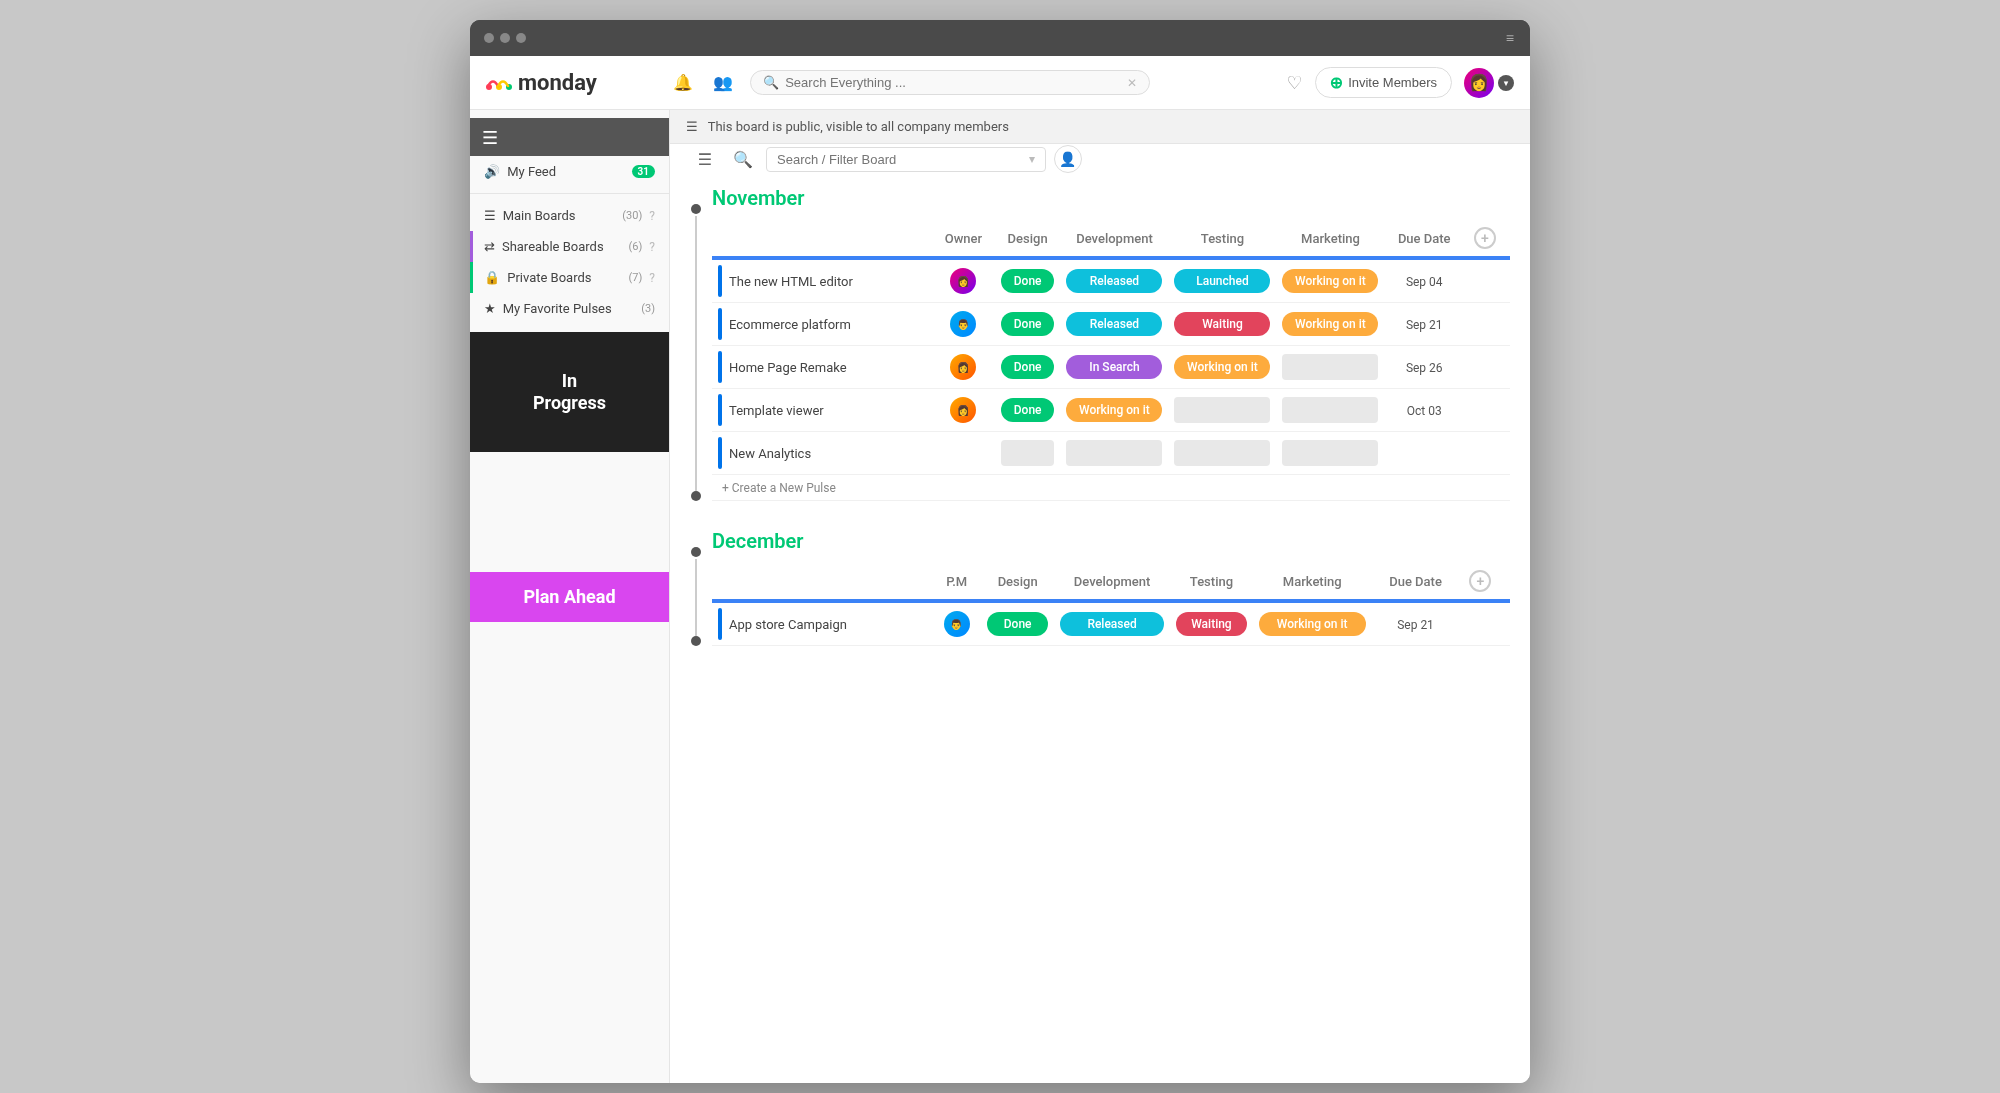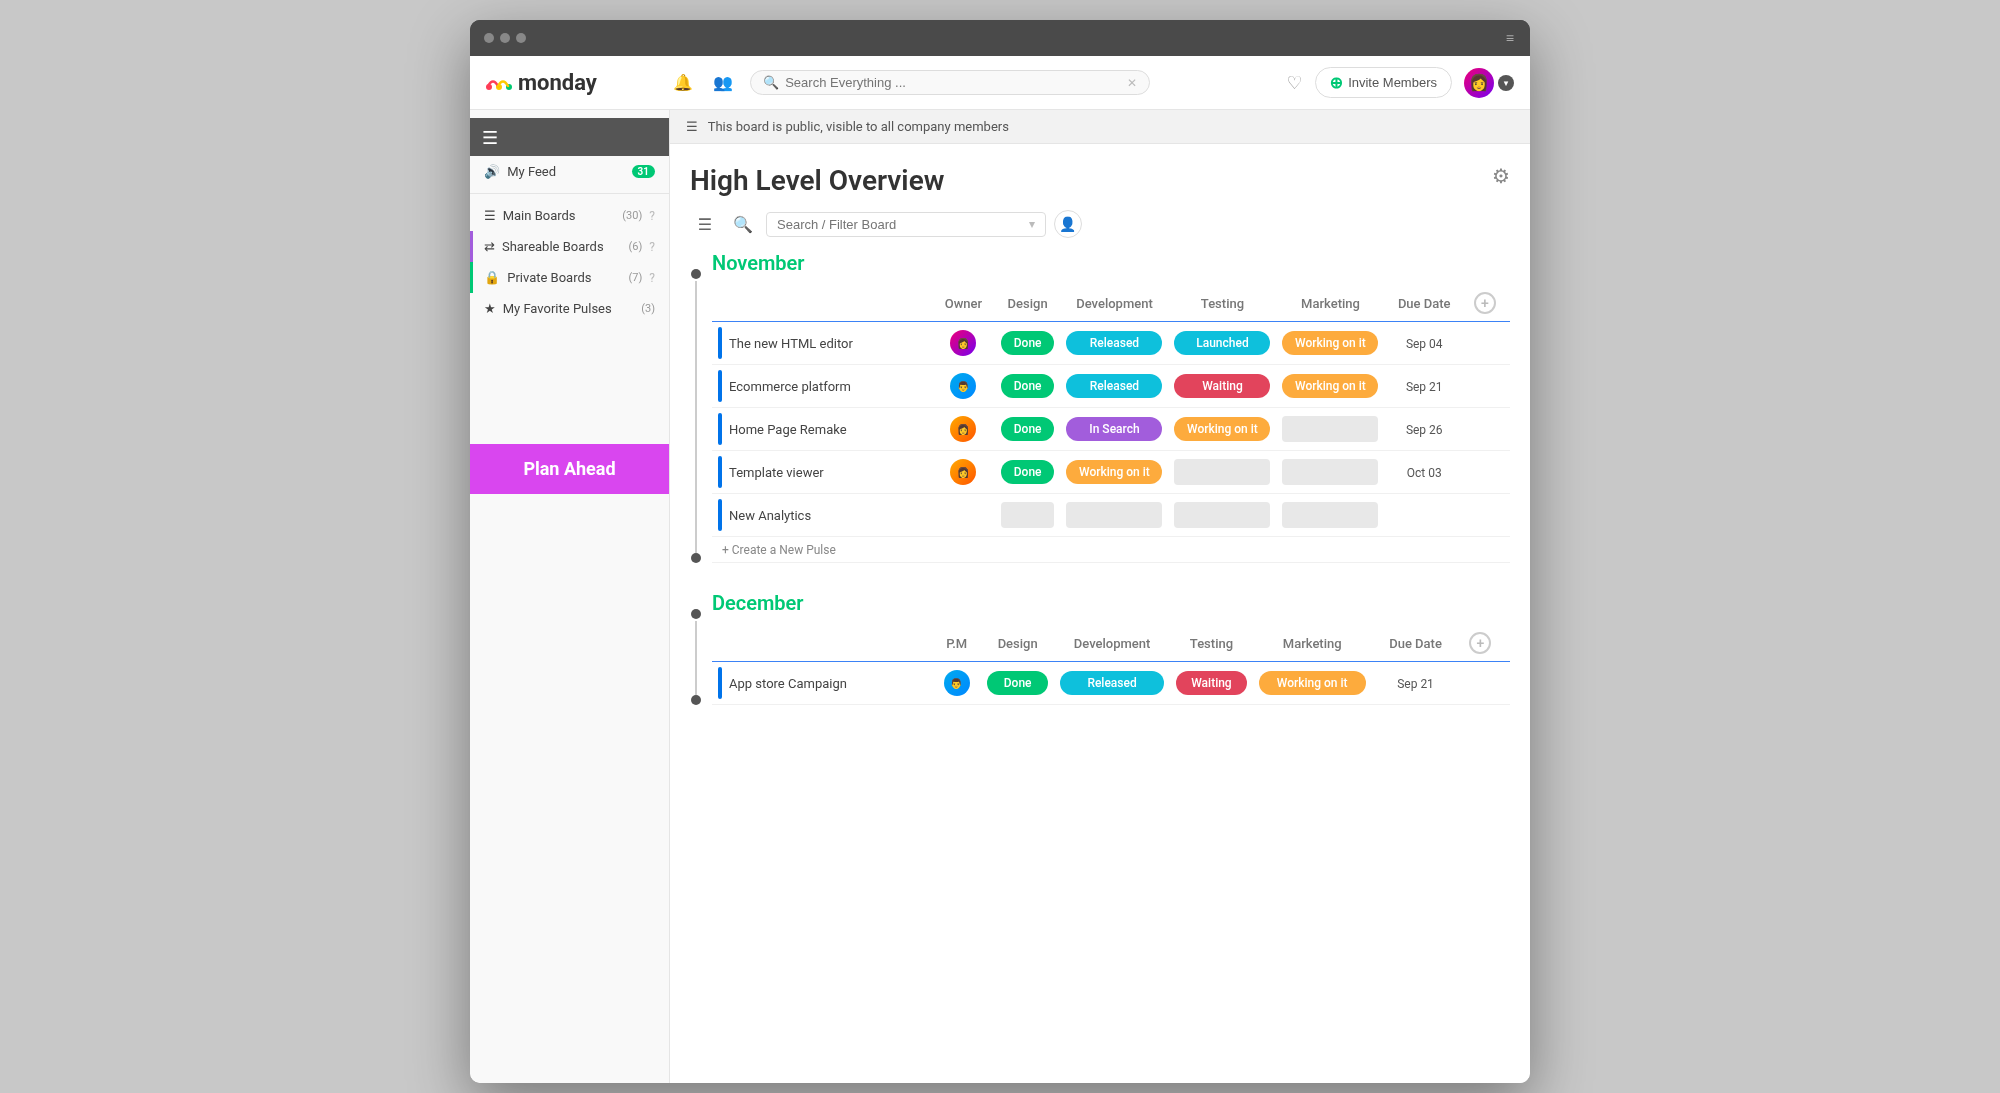--- a/index.html
+++ b/index.html
@@ -316,21 +316,21 @@
     table.board-table {
       width: 100%;
       border-collapse: collapse;
       font-size: 13px;
     }
     table.board-table th {
       text-align: center;
       padding: 7px 10px;
       color: #777;
       font-weight: 500;
-      border-bottom: 1px solid #3b82f6;
+      border-bottom: 4px solid #3b82f6;
       background: #fff;
     }
     table.board-table th.col-item {
       text-align: left;
       padding-left: 4px;
     }
     table.board-table td {
       padding: 5px 6px;
       border-bottom: 1px solid #f0f0f0;
       text-align: center;
@@ -501,39 +501,40 @@
           <span class="count">(7)</span>
           <span class="help-icon">?</span>
         </div>
 
         <div class="sidebar-item">
           <span>★</span>
           <span>My Favorite Pulses</span>
           <span class="count">(3)</span>
         </div>
 
+        <div style="position:relative;">
+          <div style="background:#222;color:#fff;font-size:18px;font-weight:700;padding:16px 12px;width:100%;height:120px;display:flex;align-items:center;justify-content:center;text-align:center;line-height:1.2;margin-top:8px;">
+            In<br>Progress
+          </div>
+        </div>
 
         <div style="position:relative; margin-top:120px;">
           <div style="background:#d946ef;color:#fff;font-size:18px;font-weight:700;padding:14px 12px;width:100%;display:flex;align-items:center;justify-content:center;text-align:center;line-height:1.2;">
             Plan Ahead
           </div>
         </div>
       </div>
 
       <div class="main-content">
 
         <div class="board-notice">
           <span>☰</span>
           <span>This board is public, visible to all company members</span>
         </div>
 
-        <div class="board-header">
-          <h1 class="board-title">High Level Overview</h1>
-          <span class="settings-icon">⚙</span>
-        </div>
 
         <div class="board-toolbar">
           <div class="board-toolbar-icon">☰</div>
           <div class="board-toolbar-icon">🔍</div>
           <div class="filter-input-wrapper">
             <input type="text" placeholder="Search / Filter Board" style="">
             <span class="filter-dropdown-arrow">▾</span>
           </div>
           <div class="person-filter-icon">👤</div>
         </div>

